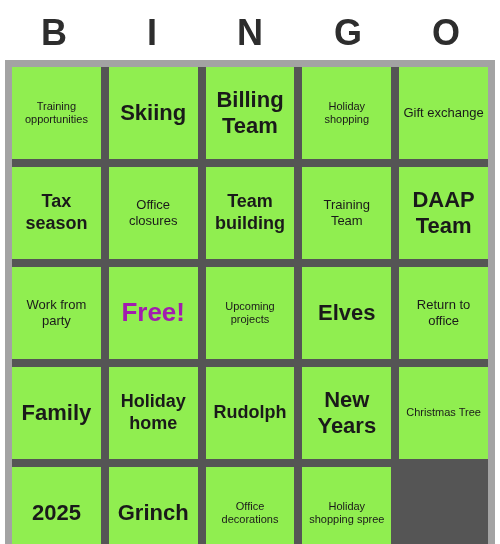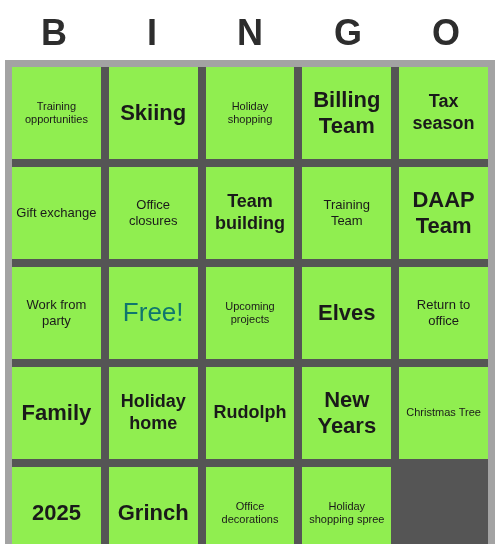--- a/index.html
+++ b/index.html
@@ -68,42 +68,42 @@
       font-size: 18px;
       font-weight: bold;
     }
 
     .bingo-cell.small-text {
       font-size: 11px;
     }
 
     .bingo-cell.free {
       font-size: 26px;
-      font-weight: normal;
-      color: #0f766e;
+      font-weight: bold;
+      color: #a21caf;
     }
   </style>
 </head>
 <body>
 
 <div class="bingo-container">
   <div class="bingo-header">
   <div class="bingo-header-cell">B</div>
       <div class="bingo-header-cell">I</div>
       <div class="bingo-header-cell">N</div>
       <div class="bingo-header-cell">G</div>
       <div class="bingo-header-cell">O</div>
     </div>
   <div class="bingo-grid">
   <div class="bingo-cell small-text">Training opportunities</div>
       <div class="bingo-cell large-text">Skiing</div>
+      <div class="bingo-cell large-text">Billing Team</div>
       <div class="bingo-cell small-text">Holiday shopping</div>
-      <div class="bingo-cell large-text">Billing Team</div>
+      <div class="bingo-cell">Gift exchange</div>
       <div class="bingo-cell medium-text">Tax season</div>
-      <div class="bingo-cell">Gift exchange</div>
       <div class="bingo-cell">Office closures</div>
       <div class="bingo-cell medium-text">Team building</div>
       <div class="bingo-cell">Training Team</div>
       <div class="bingo-cell large-text">DAAP Team</div>
       <div class="bingo-cell">Work from party</div>
       <div class="bingo-cell free">Free!</div>
       <div class="bingo-cell small-text">Upcoming projects</div>
       <div class="bingo-cell large-text">Elves</div>
       <div class="bingo-cell">Return to office</div>
       <div class="bingo-cell large-text">Family</div>

